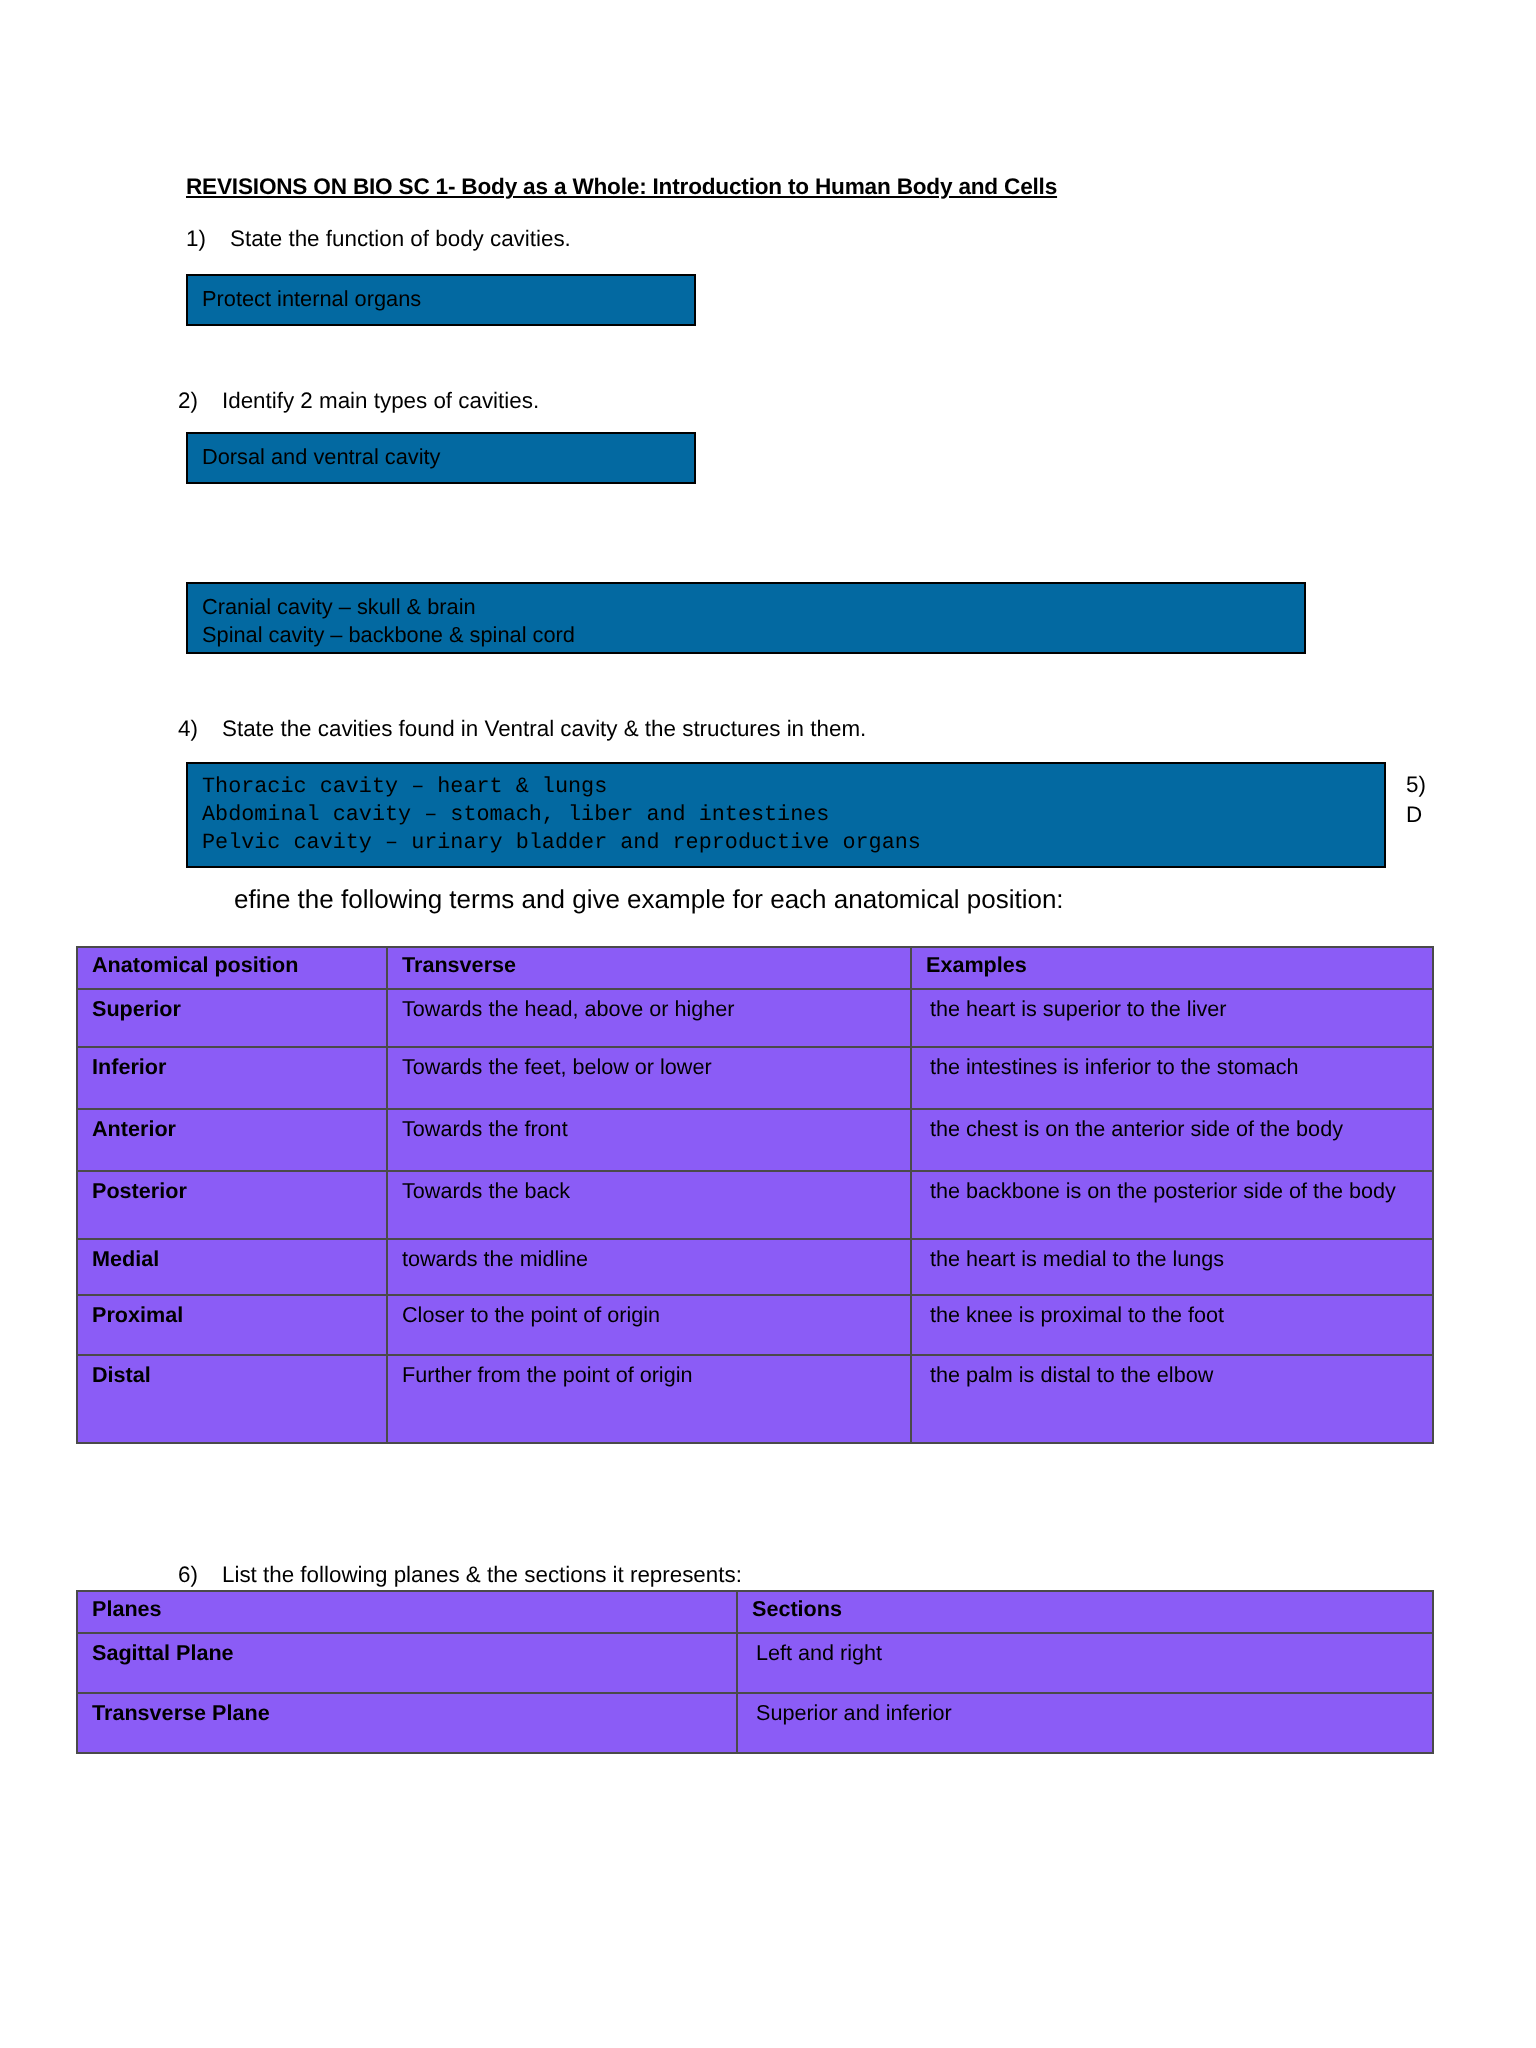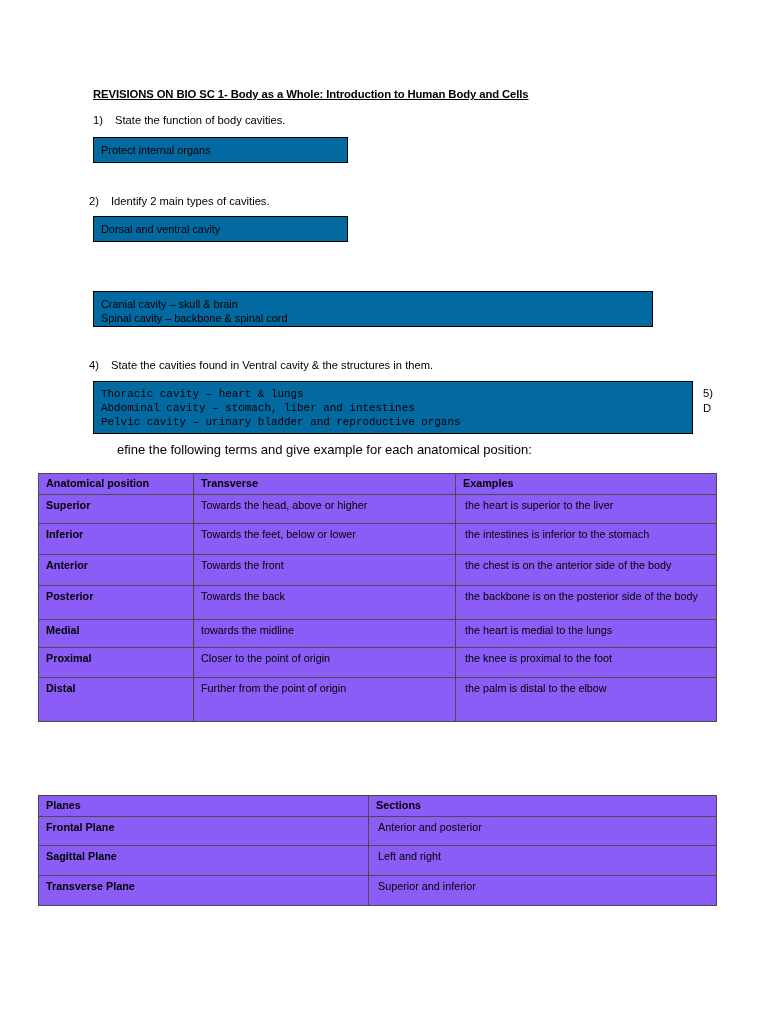--- a/index.html
+++ b/index.html
@@ -203,37 +203,36 @@
         <td class="example">the knee is proximal to the foot</td>
       </tr>
       <tr style="height:44px;">
         <td class="term">Distal</td>
         <td>Further from the point of origin</td>
         <td class="example">the palm is distal to the elbow</td>
       </tr>
     </tbody>
   </table>
 
+  <div class="question" style="left:89px; top:782px;">
+    <span class="q-num">6)</span><span>List the following planes &amp; the sections it represents:</span>
+  </div>
 
   <table class="doc-table" id="planes-table">
     <colgroup>
         <col class="p1">
         <col class="p2">
       </colgroup>
     <thead>
       <tr>
         <th>Planes</th>
         <th>Sections</th>
       </tr>
     </thead>
     <tbody>
-      <tr style="height:29px;">
-        <td class="term">Frontal Plane</td>
-        <td class="example">Anterior and posterior</td>
-      </tr>
       <tr style="height:30px;padding-left:40px;">
         <td class="term">Sagittal Plane</td>
         <td class="example">Left and right</td>
       </tr>
       <tr style="height:30px;">
         <td class="term">Transverse Plane</td>
         <td class="example">Superior and inferior</td>
       </tr>
     </tbody>
   </table>

